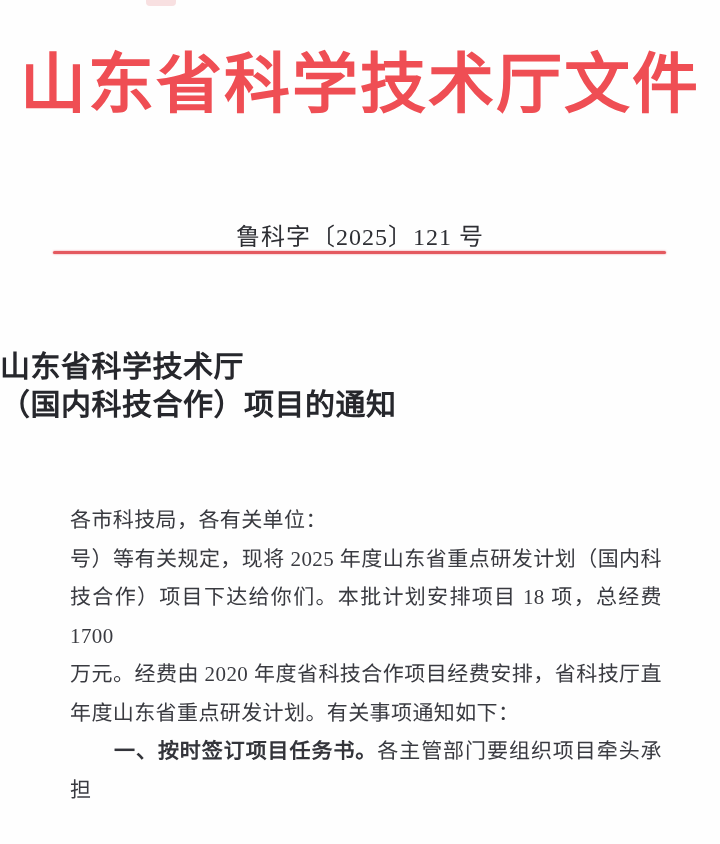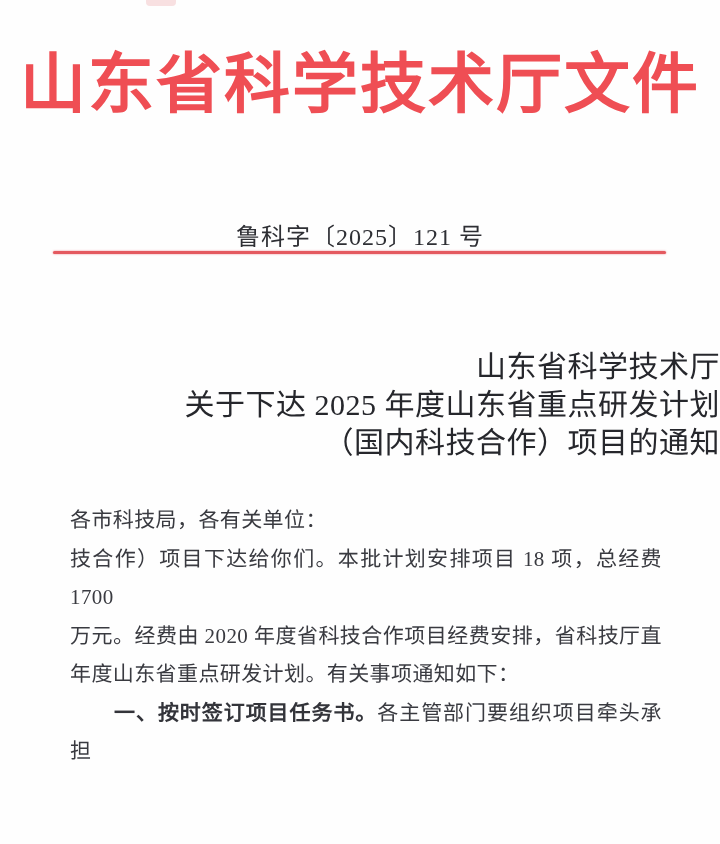--- a/index.html
+++ b/index.html
@@ -45,24 +45,24 @@
     color:var(--number-ink);
   }
   .red-rule{
     position:absolute;top:251px;left:53px;
     width:613px;height:3px;
     background:var(--red-rule);
     box-shadow:0 0 2px rgba(229,90,99,.75);
   }
   .doc-title{
     position:absolute;top:348px;left:0;width:720px;
-    text-align:right;
+    text-align:left;
     font-size:30px;
     line-height:38px;
-    font-weight:400;
+    font-weight:700;
     color:var(--title-ink);
     letter-spacing:.5px;
   }
   .body-text{
     position:absolute;top:501px;left:70px;width:592px;
     font-size:21px;
     line-height:38.5px;
     color:var(--body-ink);
     letter-spacing:.4px;
   }
@@ -87,27 +87,27 @@
   <div class="artifact"></div>
 
   <h1 class="header-title">山东省科学技术厅文件</h1>
 
   <div class="doc-number">鲁科字〔2025〕121 号</div>
 
   <div class="red-rule"></div>
 
   <div class="doc-title">
     <div>山东省科学技术厅</div>
-    <div>关于下达 2025 年度山东省重点研发计划</div>
     <div>（国内科技合作）项目的通知</div>
   </div>
 
   <div class="body-text">
     <div class="bl">各市科技局，各有关单位：</div>
 
+    <div class="bl jl">号）等有关规定，现将 2025 年度山东省重点研发计划（国内科</div>
     <div class="bl jl">技合作）项目下达给你们。本批计划安排项目 18 项，总经费 1700</div>
     <div class="bl jl">万元。经费由 2020 年度省科技合作项目经费安排，省科技厅直</div>
     <div class="bl">年度山东省重点研发计划。有关事项通知如下：</div>
 
     <div class="bl jl ind">
       <span class="lead">一、按时签订项目任务书。</span><span>各主管部门要组织项目牵头承担</span>
     </div>
 
   </div>
 

